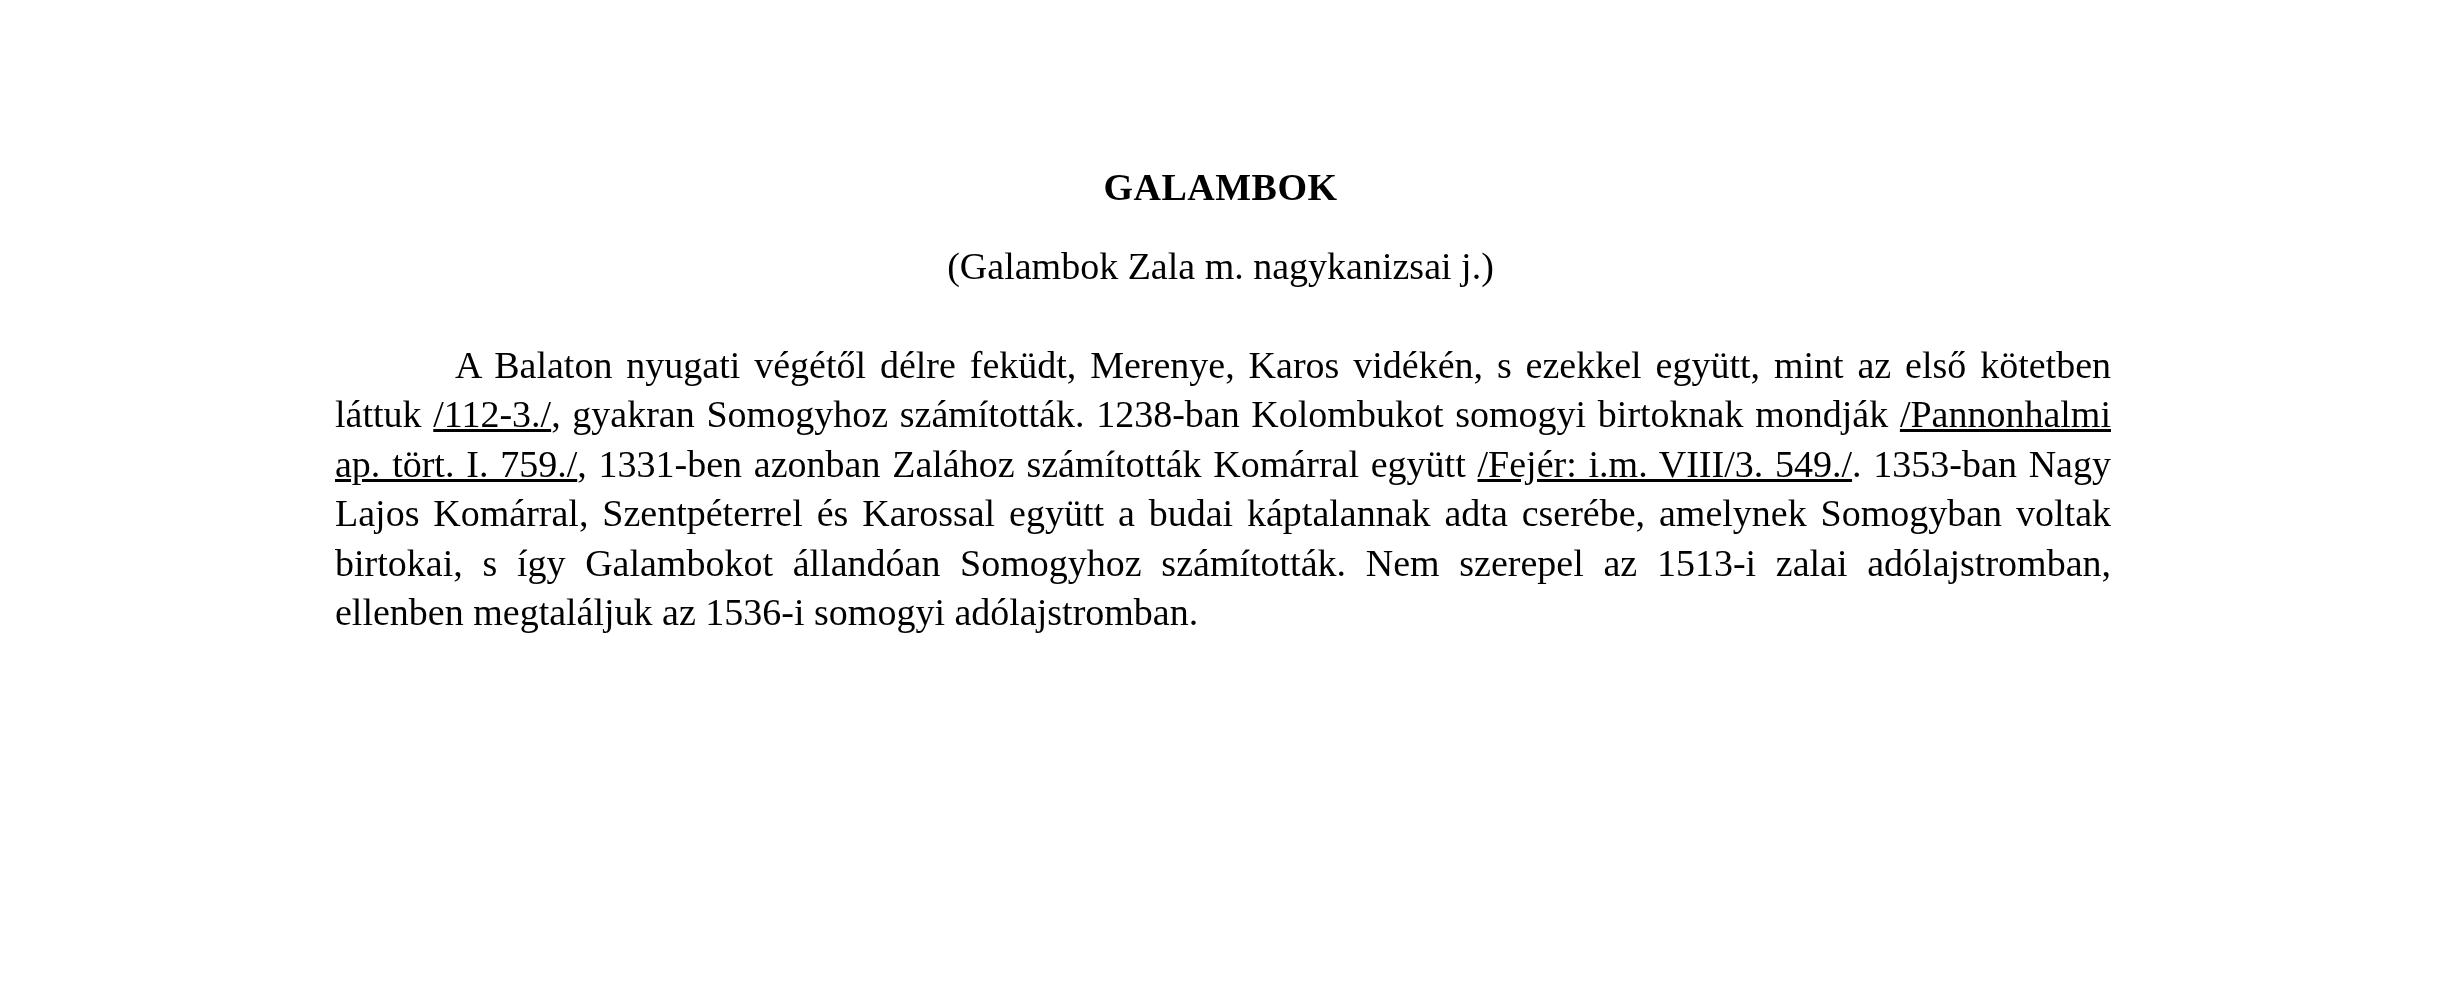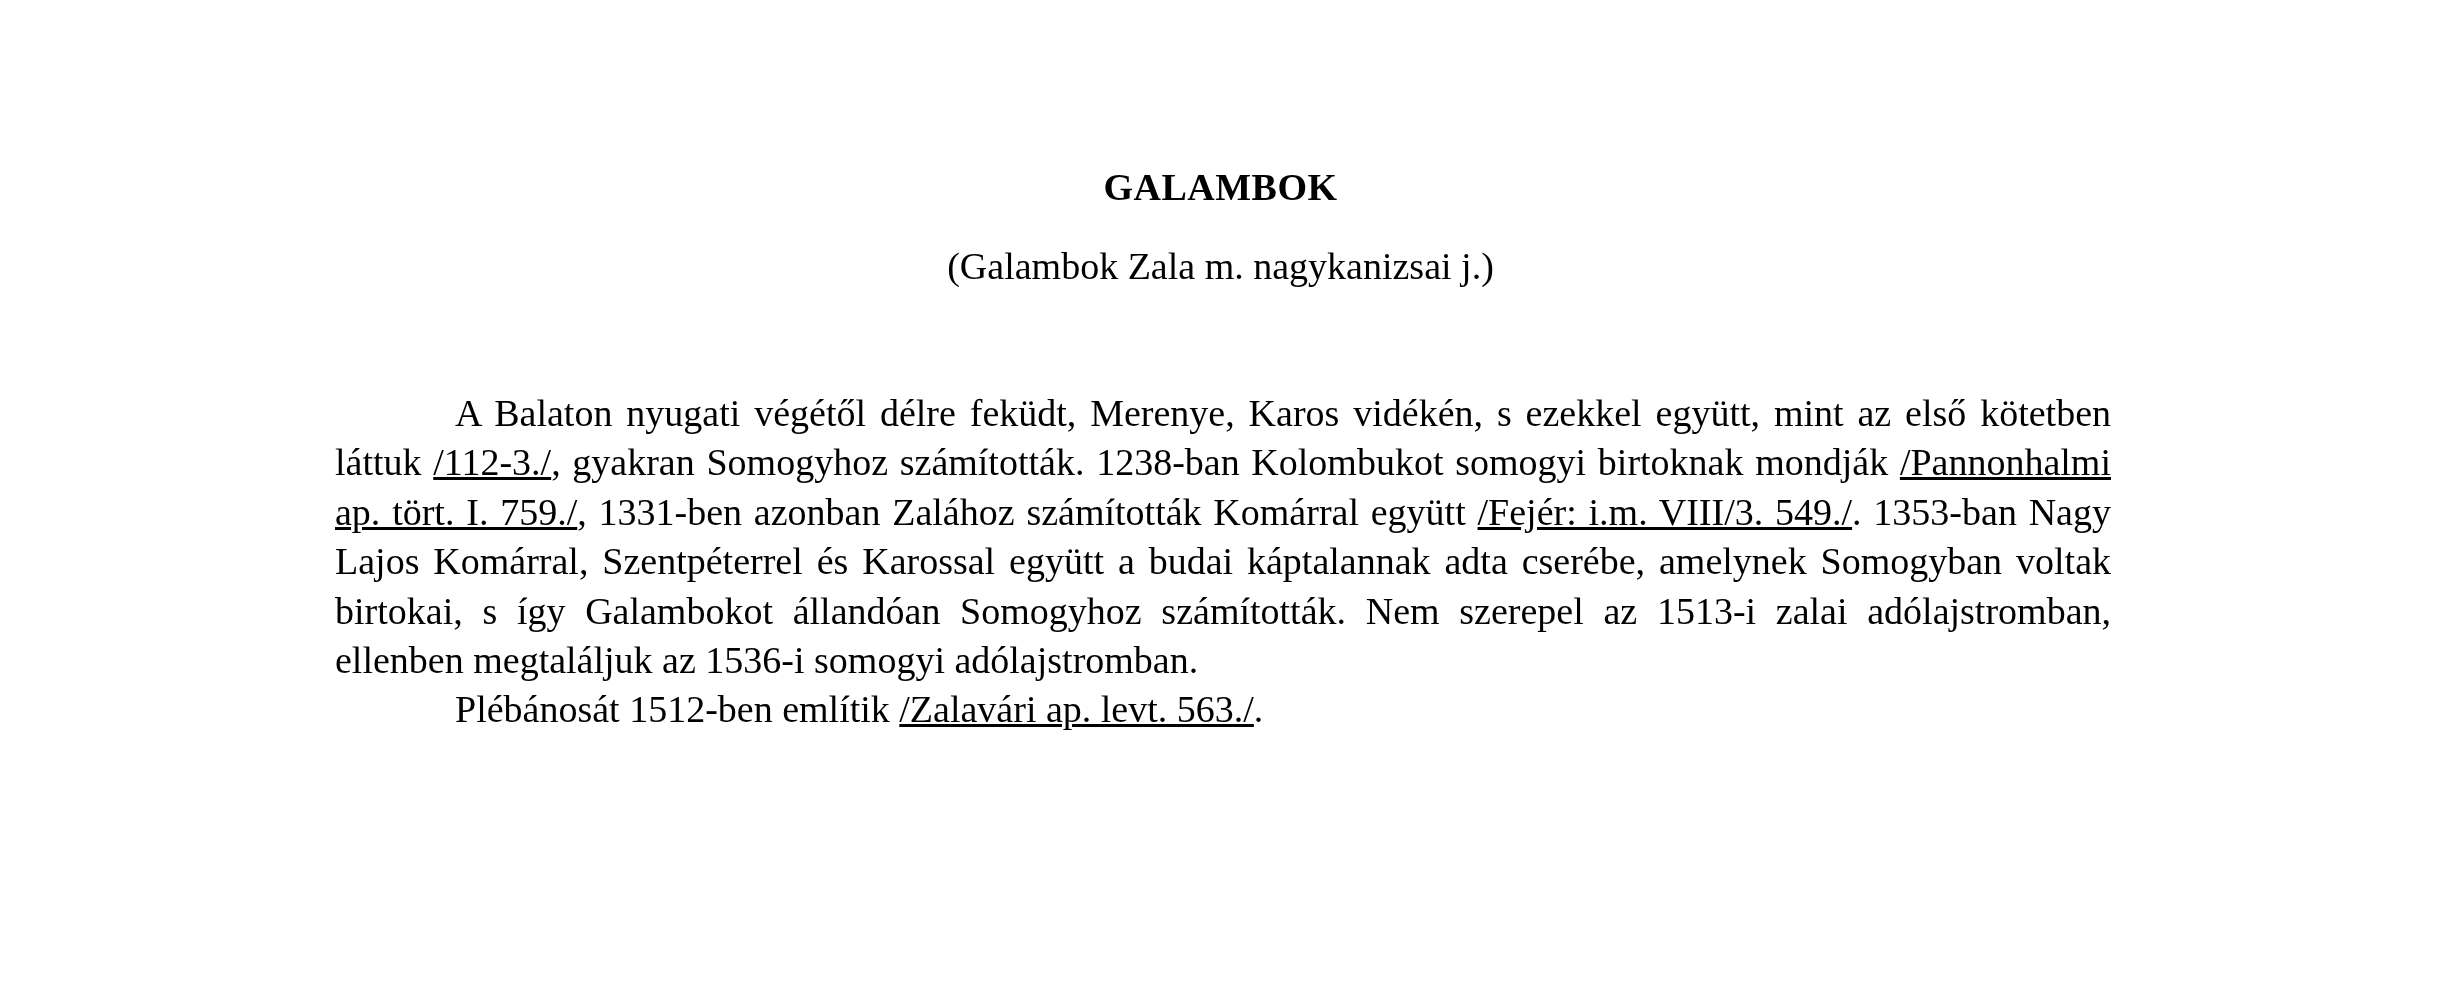--- a/index.html
+++ b/index.html
@@ -30,21 +30,21 @@
     line-height: 1.0;
   }
   .doc-subtitle {
     text-align: center;
     font-size: 38px;
     margin: 16px;
     padding-top: 25px;
     line-height: 1.0;
   }
   .body-block {
-    margin-top: 104px;
+    margin-top: 56px;
     padding-left: 335px;
     padding-right: 330px;
   }
   .para {
     font-size: 38px;
     line-height: 1.30;
     text-align: justify;
     text-indent: 120px;
     margin: 0;
   }
@@ -59,16 +59,15 @@
 <body>
 
 <div class="page">
 
   <h1 class="doc-title">GALAMBOK</h1>
 
   <div class="doc-subtitle">(Galambok Zala m. nagykanizsai j.)</div>
 
   <div class="body-block">
     <p class="para"><span>A Balaton nyugati végétől délre feküdt, Merenye, Karos vidékén, s ezekkel együtt, mint az első kötetben láttuk </span><span class="ref">/112-3./</span><span>, gyakran Somogyhoz számították. 1238-ban Kolombukot somogyi birtoknak mondják </span><span class="ref">/Pannonhalmi ap. tört. I. 759./</span><span>, 1331-ben azonban Zalához számították Komárral együtt </span><span class="ref">/Fejér: i.m. VIII/3. 549./</span><span>. 1353-ban Nagy Lajos Komárral, Szentpéterrel és Karossal együtt a budai káptalannak adta cserébe, amelynek Somogyban voltak birtokai, s így Galambokot állandóan Somogyhoz számították. Nem szerepel az 1513-i zalai adólajstromban, ellenben megtaláljuk az 1536-i somogyi adólajstromban.</span></p>
-    <p class="para"><span>Plébánosát 1512-ben említik </span><span class="ref">/Zalavári ap. levt. 563./</span><span>.</span></p>
   </div>
 
 </div>
 
 </body></html>

